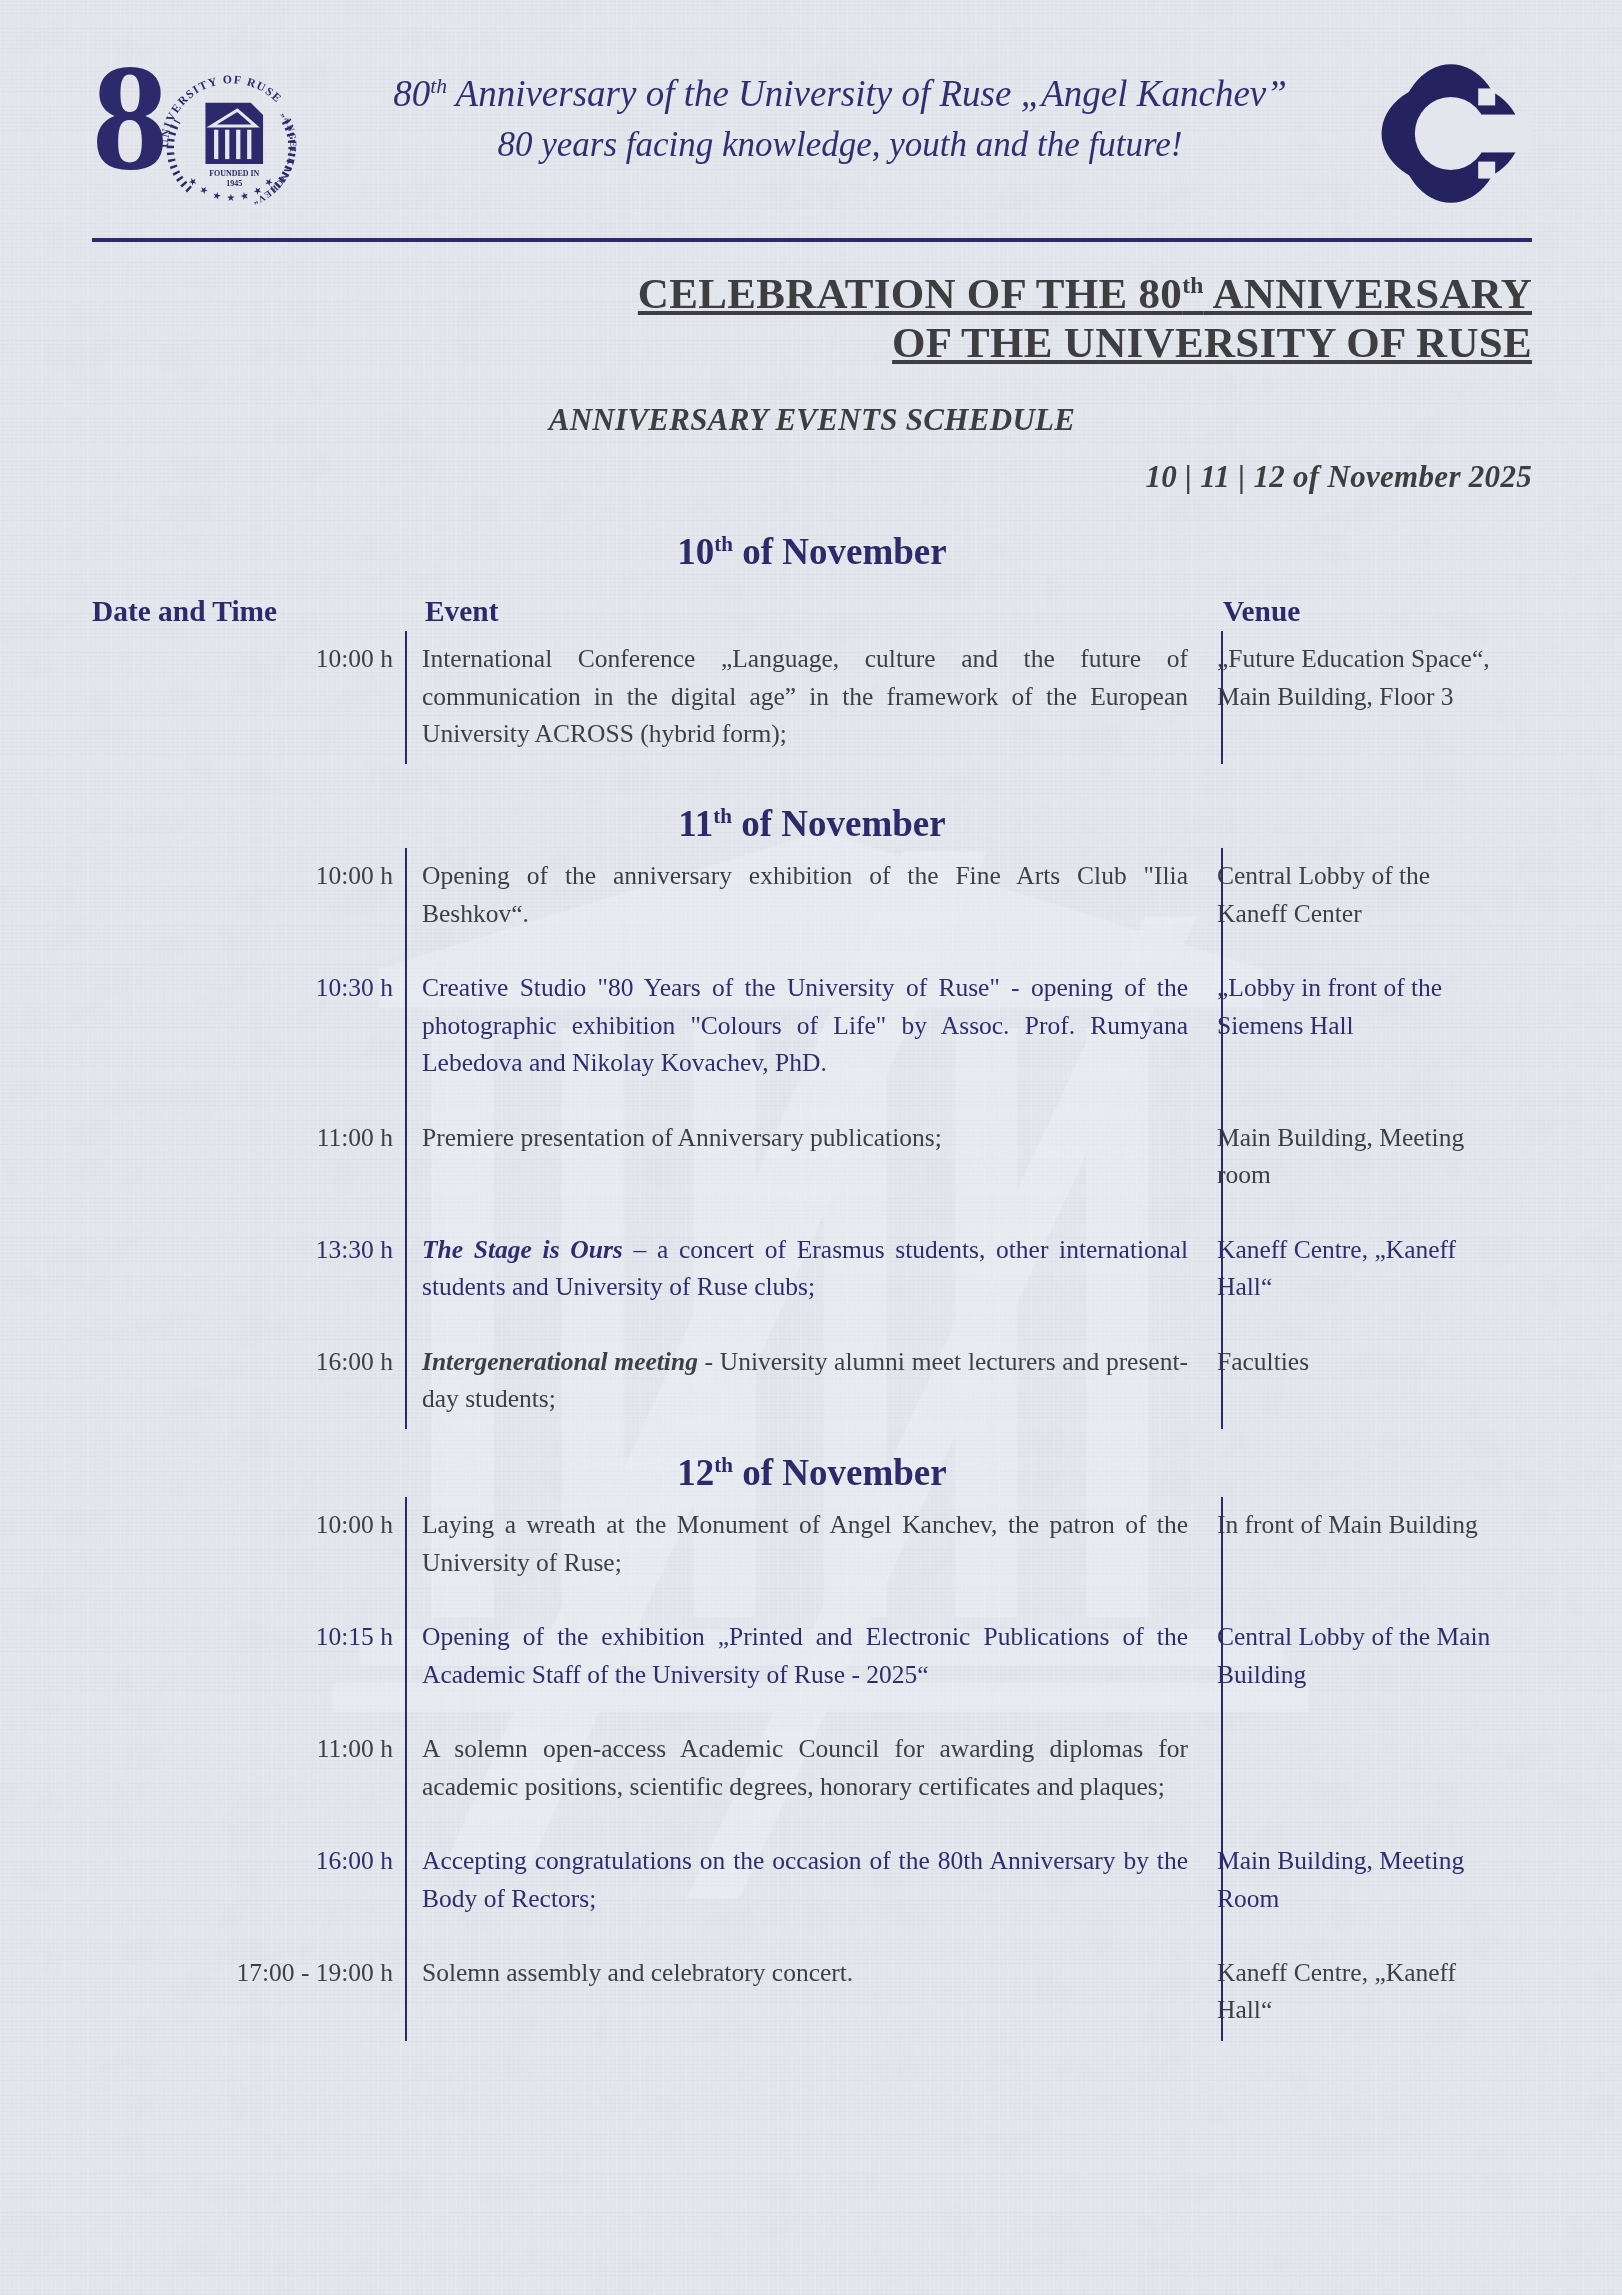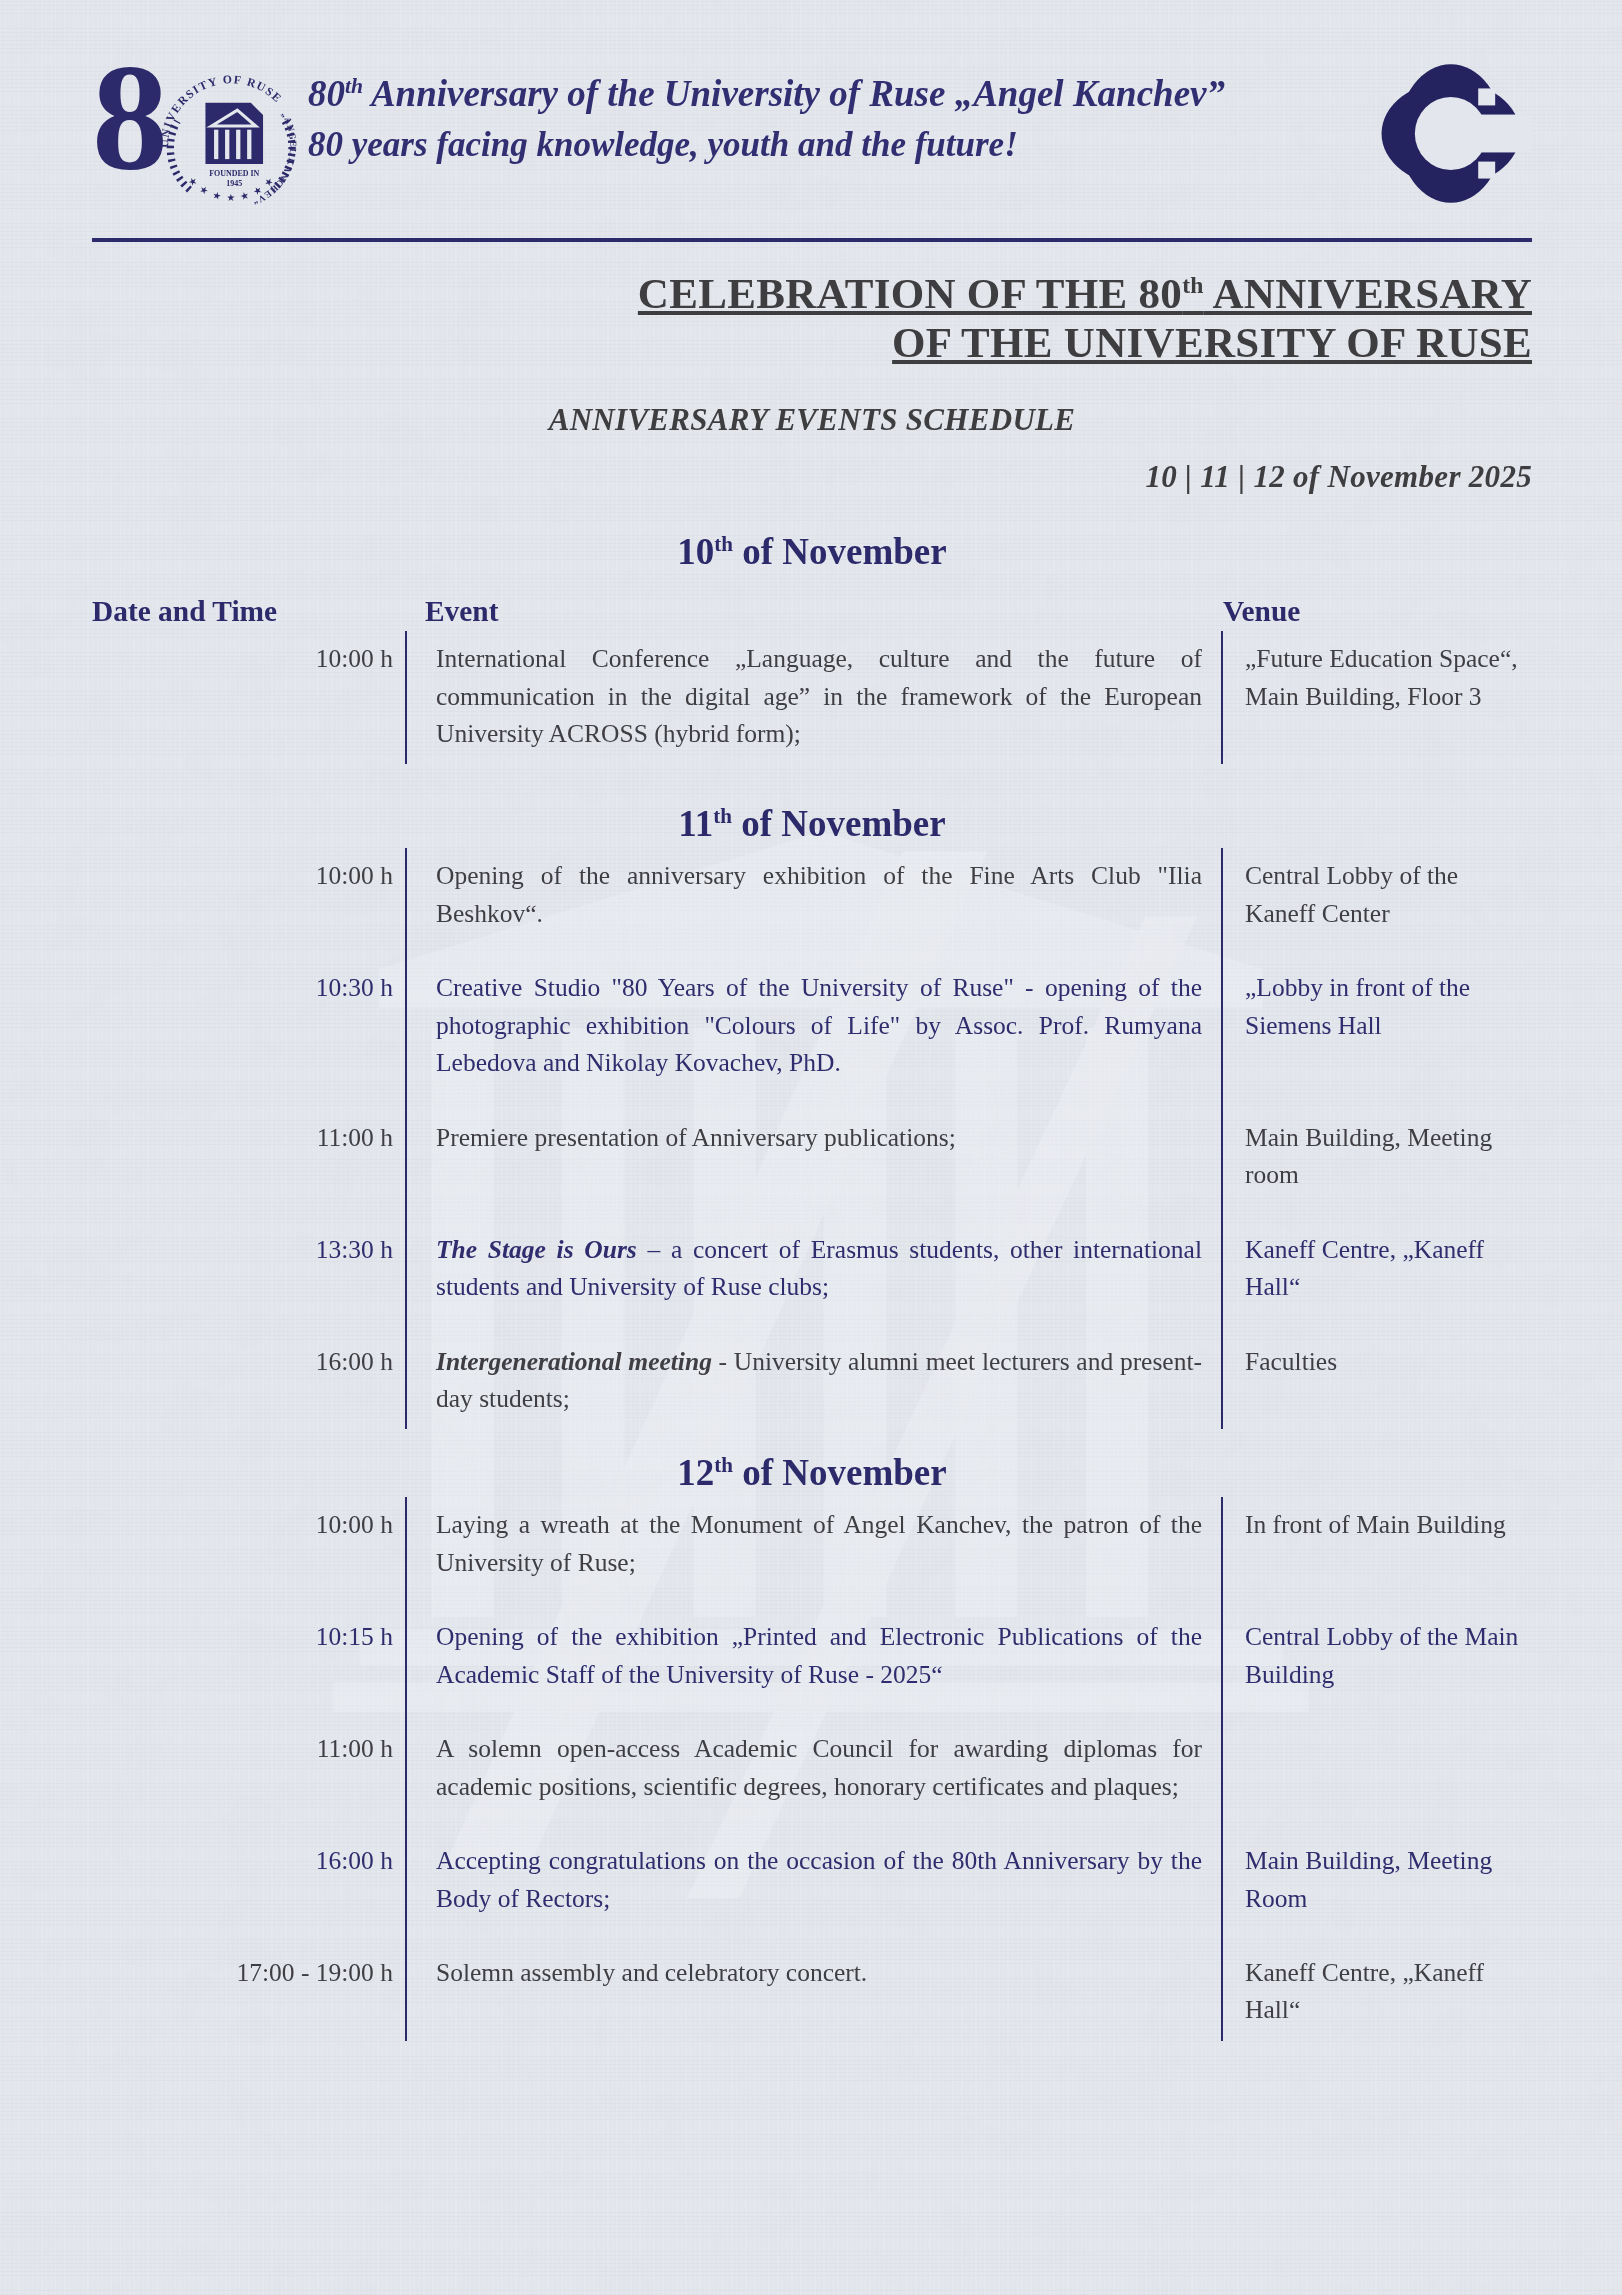--- a/index.html
+++ b/index.html
@@ -15,21 +15,21 @@
   }
   .texture{position:absolute;inset:0;z-index:0;pointer-events:none;}
   .watermark{position:absolute;left:281px;top:753px;z-index:0;pointer-events:none;}
   .content{position:relative;z-index:1;padding:0 92px;width:1440px;}
 
   
   .top{display:flex;align-items:flex-start;padding-top:56px;}
   .logo80{display:flex;align-items:flex-start;width:216px;}
   .eight{font-size:152px;line-height:.82;font-weight:bold;color:#2c2a6a;letter-spacing:-3.9px;}
   .sealsvg{margin-left:-10.5px;margin-top:1.3px;}
-  .head-text{flex:1;text-align:left;color:#312f72;font-style:italic;font-weight:bold;padding-top:18.3px;}
+  .head-text{flex:1;text-align:center;color:#312f72;font-style:italic;font-weight:normal;padding-top:18.3px;}
   .ht1{font-size:37px;line-height:1.1;}
   .ht1 sup{font-size:21.6px;}
   .ht2{font-size:35px;margin-top:10.5px;}
   .clogo{width:160px;display:flex;justify-content:flex-end;padding-top:5.2px;}
   .rule{height:3.9px;background:#2c2a6a;margin-top:15.7px;}
 
   
   .main-title{text-align:right;color:#3e3d40;font-size:43px;line-height:1.14;margin:27.5px 0 0;font-weight:bold;letter-spacing:0.3px;text-decoration:underline;}
   .main-title sup{font-size:23.6px;}
   .main-title .line{display:block;}
@@ -42,21 +42,21 @@
   .day.d3{margin-top:22px;}
 
   .cols-header{display:grid;grid-template-columns:301px 766px 288px;column-gap:32px;
     color:#2c2a6a;font-weight:bold;font-size:29.4px;margin-top:22px;}
 
   .rows{position:relative;display:flex;flex-direction:column;gap:37px;padding:9.2px 0 11.8px;margin-top:2.6px;}
   .rows::before,.rows::after{content:"";position:absolute;top:0;bottom:0;width:2px;background:#2c2a6a;}
   .rows::before{left:313px;}
   .rows::after{left:1129px;}
 
-  .row{display:grid;grid-template-columns:301px 766px 288px;column-gap:43px;font-size:25.5px;line-height:1.47;}
+  .row{display:grid;grid-template-columns:301px 766px 288px;column-gap:29px;font-size:25.5px;line-height:1.47;}
   .row .time{text-align:right;}
   .row .event{text-align:justify;}
   .row.gray{color:#3f3e43;}
   .row.navy{color:#2f2d6e;}
   .lead{font-weight:bold;font-style:italic;}
 </style>
 </head>
 <body>
 
 <div class="page">

